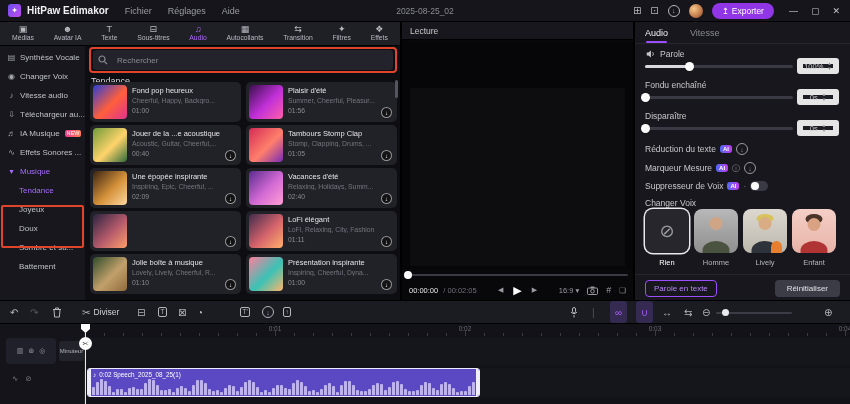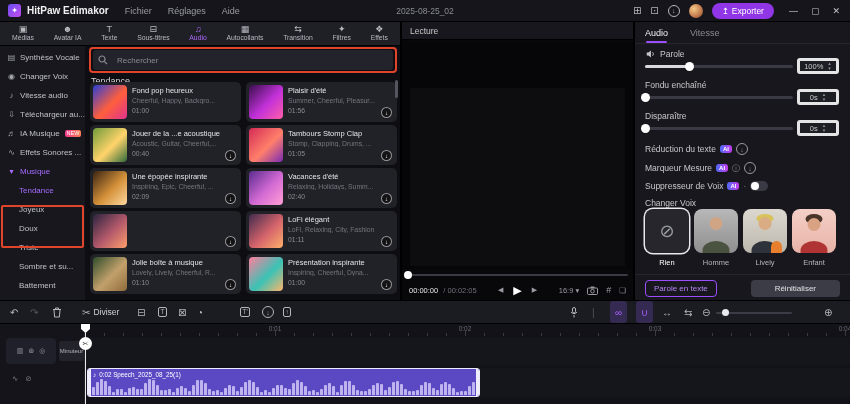--- a/index.html
+++ b/index.html
@@ -62,21 +62,21 @@
   
   .inspector{position:absolute;left:635px;top:22px;width:215px;height:278px;background:#17171d}
   .itabs{display:flex;height:22px;border-bottom:1px solid #26262c;padding-left:10px;gap:22px;align-items:stretch}
   .itab{font-size:9px;color:#8a8a92;display:flex;align-items:center;position:relative}
   .itab.active{color:#f0f0f4}
   .itab.active::after{content:'';position:absolute;left:1px;right:1px;bottom:0;height:2px;background:#9b4dff;border-radius:1px}
   .ilabel{position:absolute;font-size:8.5px;color:#c8c8cc;display:flex;align-items:center;gap:4px}
   .slider{position:absolute;left:10px;width:148px;height:3px;background:#3a3a44;border-radius:2px}
   .slider .fill{position:absolute;left:0;top:0;height:3px;background:#d8d8de;border-radius:2px}
   .slider .knob{position:absolute;top:-3.5px;width:9px;height:9px;border-radius:50%;background:#fff}
-  .valbox{position:absolute;left:162px;width:42px;height:16px;border:3px solid #e5e5e5;border-radius:3px;background:#1d1d24;display:flex;align-items:center;justify-content:center;gap:4px;font-size:7.5px;color:#c8c8cc}
+  .valbox{position:absolute;left:162px;width:42px;height:16px;border:6px solid #e5e5e5;border-radius:3px;background:#1d1d24;display:flex;align-items:center;justify-content:center;gap:4px;font-size:7.5px;color:#c8c8cc}
   .stepper{display:flex;flex-direction:column;font-size:4.5px;color:#8a8a92;line-height:1.15}
   .feat-row{position:absolute;left:10px;display:flex;align-items:center;gap:4px;font-size:8.5px;color:#c8c8cc}
   .ai{background:linear-gradient(90deg,#4f6af5,#c43bf0);color:#fff;font-size:6px;font-weight:bold;padding:1px 3px;border-radius:3px;line-height:1}
   .info{color:#8a8a92;font-size:8px}
   .toggle{width:18px;height:10px;border-radius:5px;background:#3a3a44;position:relative}
   .toggle .tk{position:absolute;left:1px;top:1px;width:8px;height:8px;border-radius:50%;background:#fff}
   .vtiles{position:absolute;left:10px;top:187px;display:flex;gap:5px}
   .vtile{width:44px;height:44px;border-radius:8px;position:relative;overflow:hidden;background:#26262c}
   .vtile.sel{box-shadow:0 0 0 1.5px #e8e8ee}
   .none-glyph{position:absolute;inset:0;display:flex;align-items:center;justify-content:center;font-size:18px;color:#9a9aa2}
@@ -86,21 +86,21 @@
   .femme{background:linear-gradient(#ddd8cf,#bdb8ae)}
   .enfant{background:linear-gradient(#f4cfc6,#e8b3a8)}
   .hr-f{position:absolute;left:50%;top:5px;width:17px;height:9px;border-radius:50%;transform:translateX(-50%);background:#d8c35a}
   .hr-e{position:absolute;left:50%;top:5px;width:17px;height:10px;border-radius:50%;transform:translateX(-50%);background:#4a3328}
   .acc-f{position:absolute;right:5px;bottom:0;width:11px;height:12px;background:#e87f2e;border-radius:50% 50% 0 0}
   .vlabels{position:absolute;left:10px;top:236px;display:flex;gap:5px;font-size:7.5px;color:#b5b5bd}
   .vlabels span{width:44px;text-align:center}
   .vlabels span.sel{color:#fff}
   .idivider{position:absolute;left:0;right:0;top:252px;height:1px;background:#26262c}
   .btn-stt{position:absolute;left:10px;top:258px;height:17px;padding:0 8px;border:1px solid #9b4dff;border-radius:4px;color:#b585f5;font-size:8px;display:flex;align-items:center;background:transparent}
-  .btn-reset{position:absolute;right:10px;top:258px;height:17px;padding:0 24px;background:#3c3c46;border:none;border-radius:4px;color:#e0e0e6;font-size:8px;display:flex;align-items:center}
+  .btn-reset{position:absolute;right:10px;top:258px;height:17px;padding:0 12px;background:#3c3c46;border:none;border-radius:4px;color:#e0e0e6;font-size:8px;display:flex;align-items:center}
   
   .tltoolbar{position:absolute;left:0;top:300px;width:850px;height:24px;background:#1b1b22;border-top:1px solid #000;border-bottom:1px solid #000}
   .tbi{position:absolute;top:0;height:22px;display:flex;align-items:center;justify-content:center;color:#b5b5bd;font-size:10px;gap:3px}
   .tbi.dim{color:#55555e}
   .tbi.purple{color:#a85ef5}
   .tbi .sq{border:1px solid currentColor;border-radius:2px;font-size:6.5px;padding:0 1.5px;line-height:1.35}
   .linkpill{background:#342a52;border-radius:3px;padding:1px 5px}
   .tslider{position:absolute;left:716px;top:11px;width:76px;height:2px;background:#3c3c46;border-radius:1px}
   .tknob{position:absolute;left:722px;top:8px;width:7px;height:7px;border-radius:50%;background:#e8e8ee}
   .divlabel{font-size:8.5px;color:#d0d0d6}
@@ -224,23 +224,20 @@
         <span>Musique</span>
       </div>
     <div class="sitem child sel">
         <span>Tendance</span>
       </div>
     <div class="sitem child">
         <span>Joyeux</span>
       </div>
     <div class="sitem child">
         <span>Doux</span>
-      </div>
-    <div class="sitem child">
-        <span>Triste</span>
       </div>
     <div class="sitem child">
         <span>Sombre et su...</span>
       </div>
     <div class="sitem child">
         <span>Battement</span>
       </div>
     <div class="redbox" id="redbox-sidebar" style="border-color: rgb(224, 68, 42);"></div>
   </aside>
 

